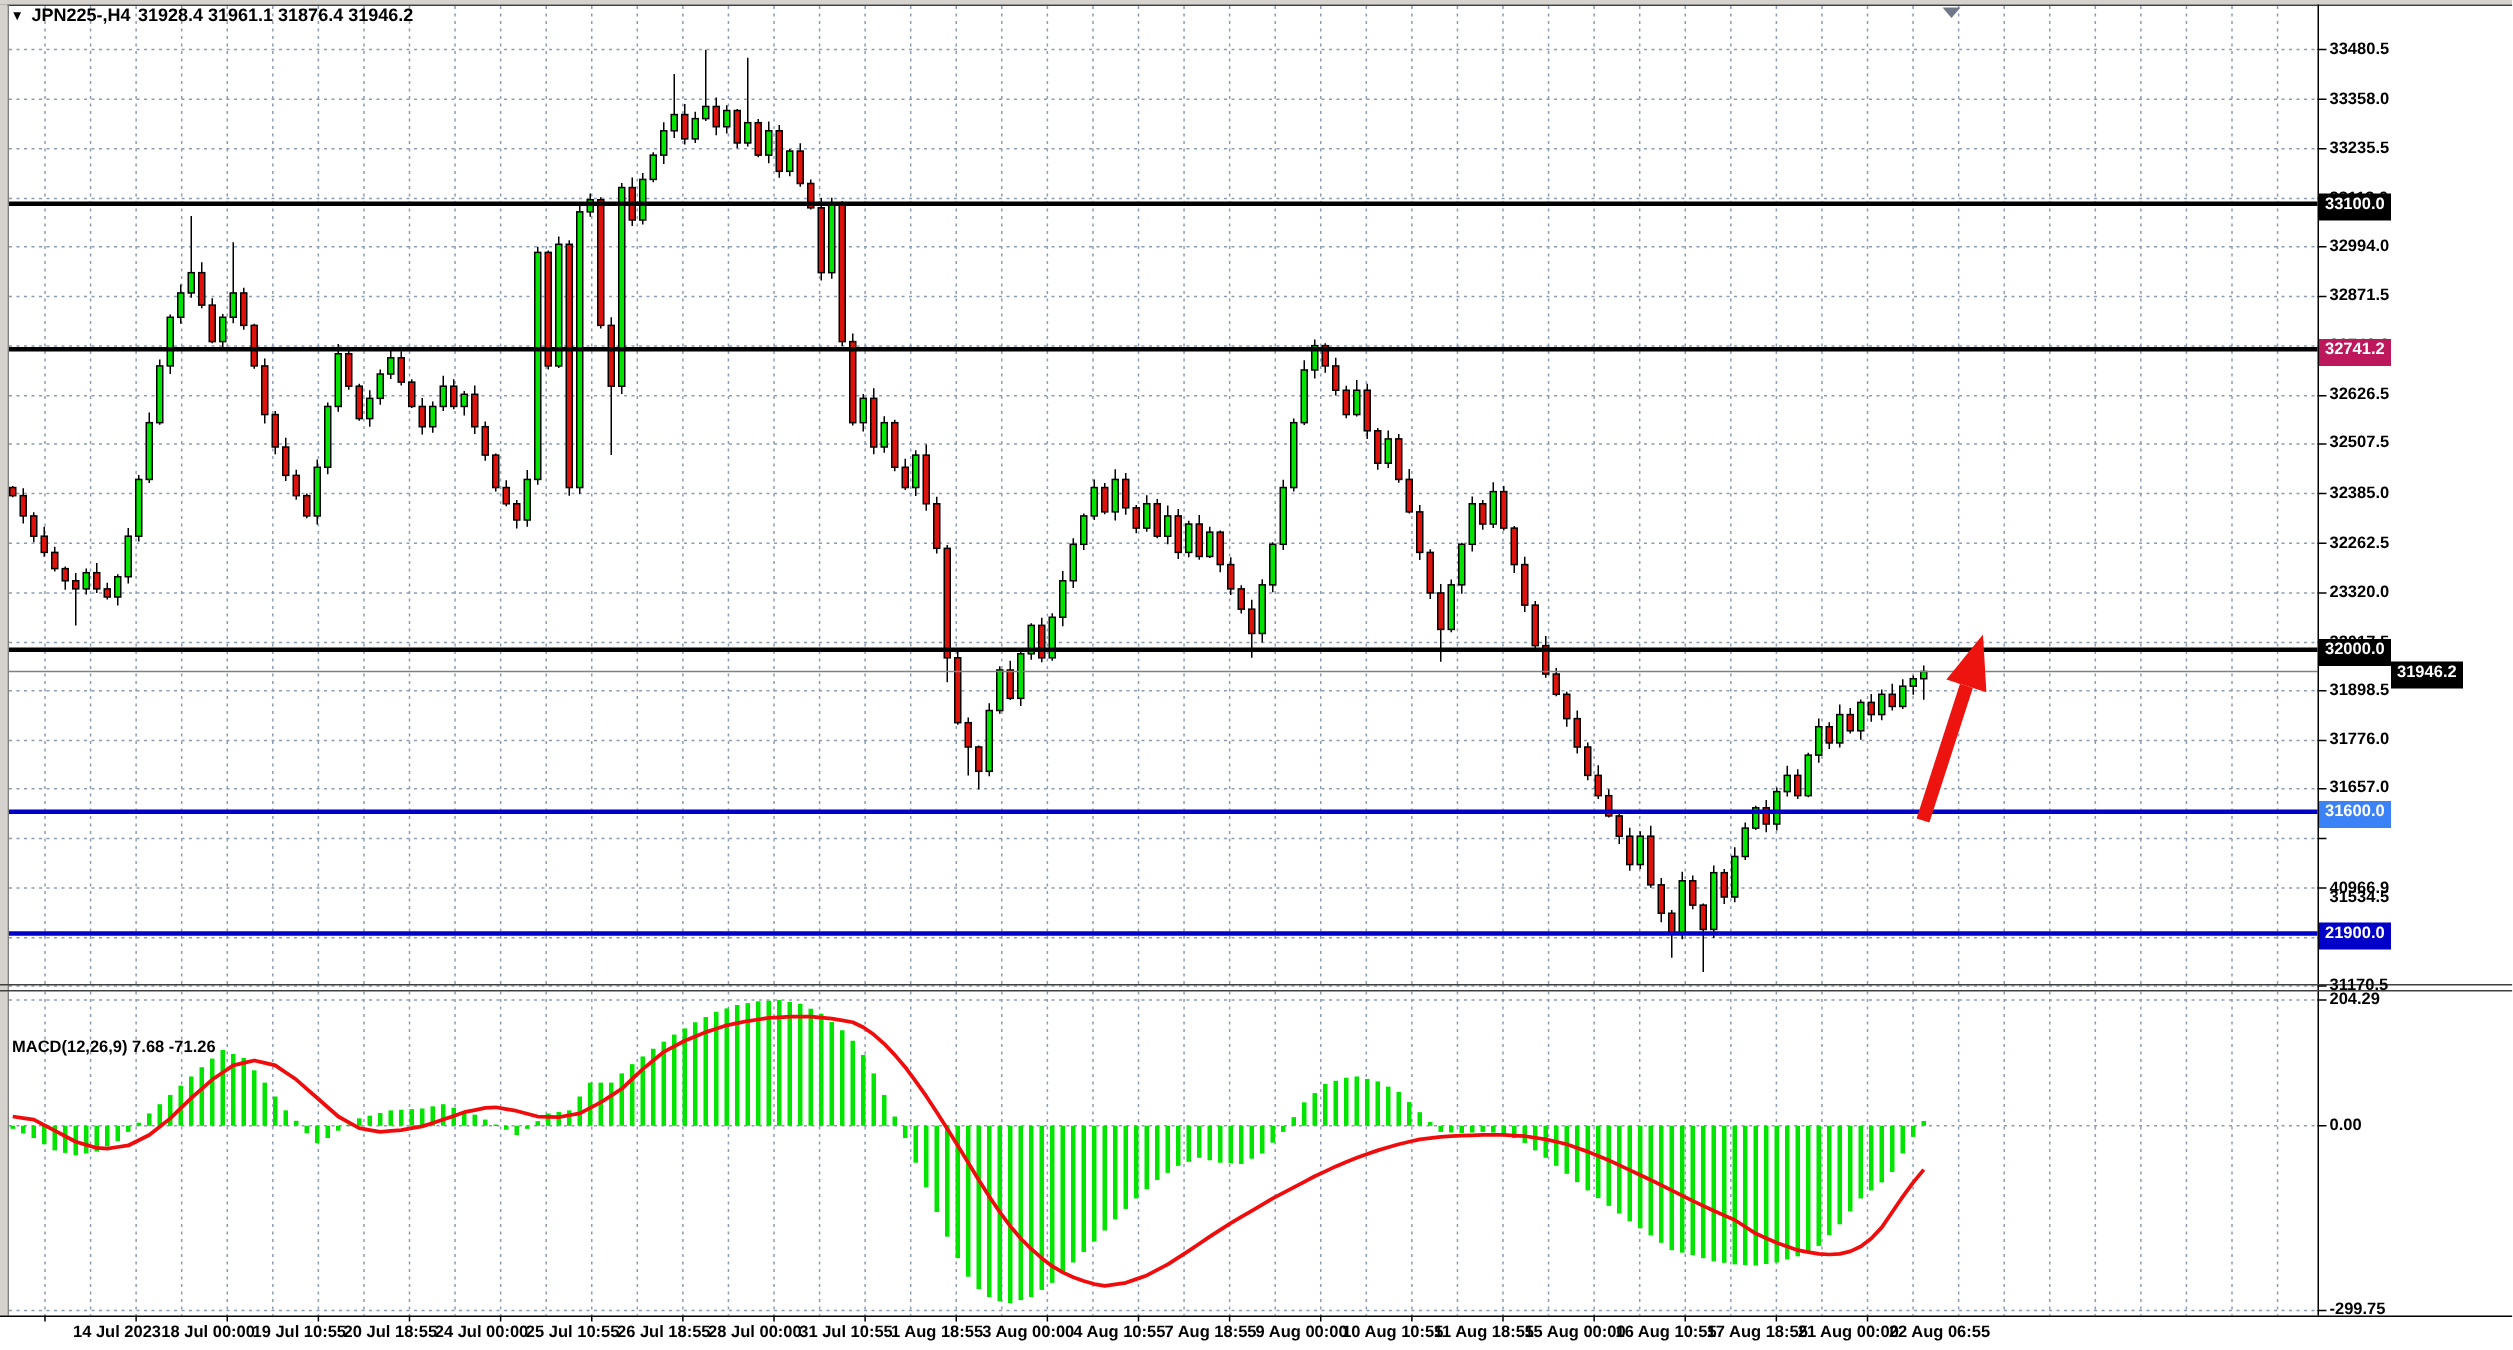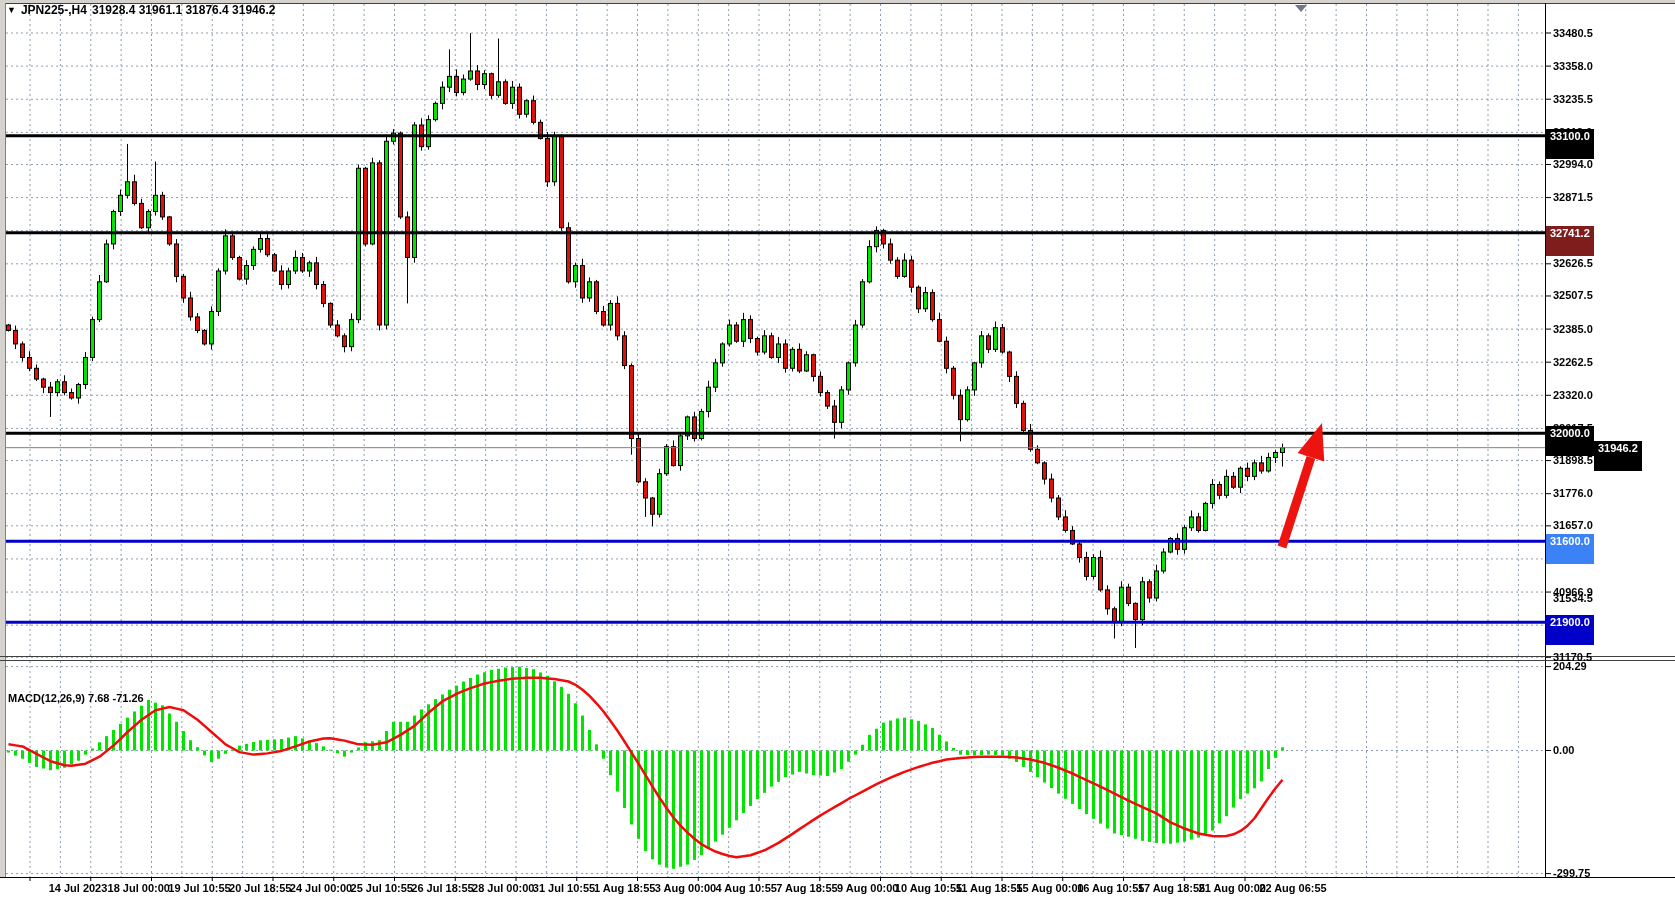--- a/index.html
+++ b/index.html
@@ -3,21 +3,21 @@
 <meta charset="utf-8">
 <style>
   html,body{margin:0;padding:0;background:#fff;}
   .stage{position:relative;width:1675px;height:900px;background:#ffffff;overflow:hidden;
          font-family:"Liberation Sans",sans-serif;-webkit-font-smoothing:none;}
   .chart-title{position:absolute;left:7px;top:3px;font-size:12px;font-weight:700;color:#000;
                display:flex;align-items:center;gap:5px;z-index:30;}
   .dd-icon{font-size:9px;line-height:10px;color:#000;cursor:pointer;}
   .macd-title{position:absolute;left:8px;top:662px;font-size:11px;font-weight:700;color:#000;z-index:30;margin-top:30px;}
   .ptick{position:absolute;left:1553px;font-size:11px;font-weight:700;color:#000;white-space:nowrap;z-index:20;}
-  .chip{position:absolute;left:1546px;height:30px;line-height:14px;padding:0 4px;font-size:11px;
+  .chip{position:absolute;left:1546px;height:18px;line-height:14px;padding:0 4px;font-size:11px;
         font-weight:700;color:#fff;white-space:nowrap;z-index:25;}
   .mtick{position:absolute;left:1553px;font-size:11px;font-weight:700;color:#000;white-space:nowrap;z-index:20;}
   .tlabel{position:absolute;top:882px;transform:translateX(-50%);font-size:11px;font-weight:700;
           color:#000;white-space:nowrap;z-index:20;margin-left:48px;}
   svg{position:absolute;left:0;top:0;}
 </style>
 </head>
 <body>
 
 <div class="stage">
@@ -1163,21 +1163,21 @@
       <div class="ptick" style="top: 388.797px;">23320.0</div>
       <div class="ptick" style="top: 421.905px;">32017.5</div>
       <div class="ptick" style="top: 454.068px;">31898.5</div>
       <div class="ptick" style="top: 487.176px;">31776.0</div>
       <div class="ptick" style="top: 519.338px;">31657.0</div>
       <div class="ptick" style="top: 552.446px; margin-top: 40px;">31534.5</div>
       <div class="ptick" style="top: 585.554px;">40966.9</div>
       <div class="ptick" style="top: 618.662px;">31289.5</div>
       <div class="ptick" style="top: 650.824px;">31170.5</div>
       <div class="chip" style="top: 128.838px; background: rgb(0, 0, 0);">33100.0</div>
-      <div class="chip" style="top: 225.811px; background: #7f1d1d;">32741.2</div>
+      <div class="chip" style="top: 225.811px; background: #be185d;">32741.2</div>
       <div class="chip" style="top: 426.135px; background: rgb(0, 0, 0);">32000.0</div>
       <div class="chip" style="top: 534.243px; background: #3b82f6;">31600.0</div>
       <div class="chip" style="top: 615.324px; background: rgb(0, 0, 200);">21900.0</div>
       <div class="chip" style="top: 440.676px; background: rgb(0, 0, 0); margin-left: 48px;">31946.2</div>
     </div>
   <div id="macd-labels">
       <div class="mtick" style="top: 660.103px;">204.29</div>
       <div class="mtick" style="top: 744px;">0.00</div>
       <div class="mtick" style="top: 867.101px;">-299.75</div>
     </div>

